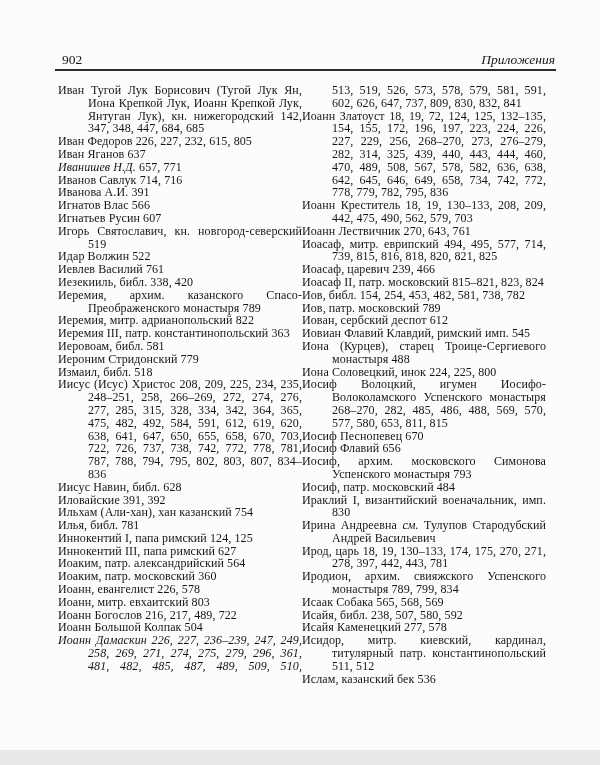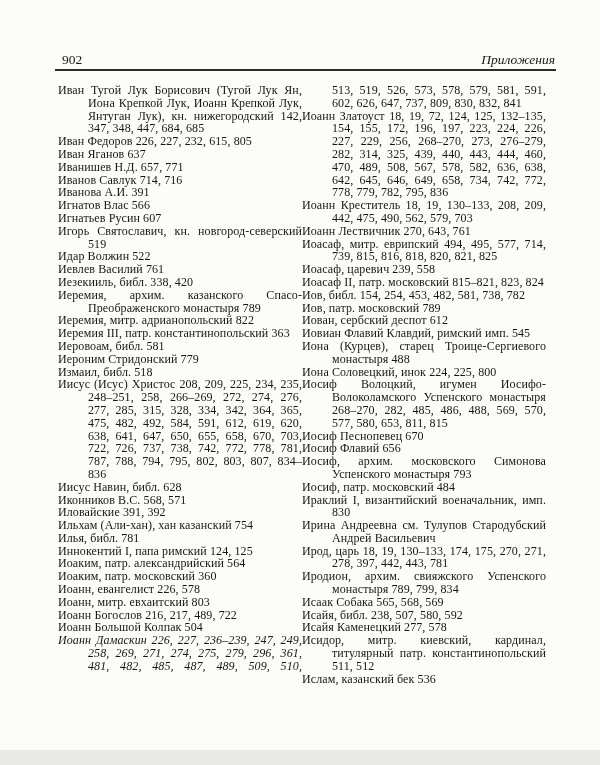--- a/index.html
+++ b/index.html
@@ -67,20 +67,21 @@
     text-indent: -30px;
   }
   .entry.cont {
     text-indent: 0;
   }
   .entry.split {
     text-align-last: justify;
     font-style: italic;
   }
   .it {
+    font-style: italic;
   }
 </style>
 </head>
 <body>
 
 <div class="page">
   <div class="running-head">
     <span class="page-number">902</span>
     <span class="head-title">Приложения</span>
   </div>
@@ -100,40 +101,40 @@
         <div class="entry"><span>Иевлев Василий 761</span></div>
         <div class="entry"><span>Иезекииль, библ. 338, 420</span></div>
         <div class="entry"><span>Иеремия, архим. казанского Спасо-Преображенского монастыря 789</span></div>
         <div class="entry"><span>Иеремия, митр. адрианопольский 822</span></div>
         <div class="entry"><span>Иеремия III, патр. константинопольский 363</span></div>
         <div class="entry"><span>Иеровоам, библ. 581</span></div>
         <div class="entry"><span>Иероним Стридонский 779</span></div>
         <div class="entry"><span>Измаил, библ. 518</span></div>
         <div class="entry"><span>Иисус (Исус) Христос 208, 209, 225, 234, 235, 248–251, 258, 266–269, 272, 274, 276, 277, 285, 315, 328, 334, 342, 364, 365, 475, 482, 492, 584, 591, 612, 619, 620, 638, 641, 647, 650, 655, 658, 670, 703, 722, 726, 737, 738, 742, 772, 778, 781, 787, 788, 794, 795, 802, 803, 807, 834–836</span></div>
         <div class="entry"><span>Иисус Навин, библ. 628</span></div>
-        <div class="entry"><span class="it">Иконников В.С.</span><span> 568, 571</span></div>
         <div class="entry"><span>Иловайские 391, 392</span></div>
         <div class="entry"><span>Ильхам (Али-хан), хан казанский 754</span></div>
         <div class="entry"><span>Илья, библ. 781</span></div>
         <div class="entry"><span>Иннокентий I, папа римский 124, 125</span></div>
+        <div class="entry"><span>Иннокентий III, папа римский 627</span></div>
         <div class="entry"><span>Иоаким, патр. александрийский 564</span></div>
         <div class="entry"><span>Иоаким, патр. московский 360</span></div>
         <div class="entry"><span>Иоанн, евангелист 226, 578</span></div>
         <div class="entry"><span>Иоанн, митр. евхаитский 803</span></div>
         <div class="entry"><span>Иоанн Богослов 216, 217, 489, 722</span></div>
         <div class="entry"><span>Иоанн Большой Колпак 504</span></div>
         <div class="entry split"><span>Иоанн Дамаскин 226, 227, 236–239, 247, 249, 258, 269, 271, 274, 275, 279, 296, 361, 481, 482, 485, 487, 489, 509, 510,</span></div>
       </div>
     <div class="col">
         <div class="entry cont"><span>513, 519, 526, 573, 578, 579, 581, 591, 602, 626, 647, 737, 809, 830, 832, 841</span></div>
         <div class="entry"><span>Иоанн Златоуст 18, 19, 72, 124, 125, 132–135, 154, 155, 172, 196, 197, 223, 224, 226, 227, 229, 256, 268–270, 273, 276–279, 282, 314, 325, 439, 440, 443, 444, 460, 470, 489, 508, 567, 578, 582, 636, 638, 642, 645, 646, 649, 658, 734, 742, 772, 778, 779, 782, 795, 836</span></div>
         <div class="entry"><span>Иоанн Креститель 18, 19, 130–133, 208, 209, 442, 475, 490, 562, 579, 703</span></div>
         <div class="entry"><span>Иоанн Лествичник 270, 643, 761</span></div>
         <div class="entry"><span>Иоасаф, митр. еврипский 494, 495, 577, 714, 739, 815, 816, 818, 820, 821, 825</span></div>
-        <div class="entry"><span>Иоасаф, царевич 239, 558</span></div>
+        <div class="entry"><span>Иоасаф, царевич 239, 466</span></div>
         <div class="entry"><span>Иоасаф II, патр. московский 815–821, 823, 824</span></div>
         <div class="entry"><span>Иов, библ. 154, 254, 453, 482, 581, 738, 782</span></div>
         <div class="entry"><span>Иов, патр. московский 789</span></div>
         <div class="entry"><span>Иован, сербский деспот 612</span></div>
         <div class="entry"><span>Иовиан Флавий Клавдий, римский имп. 545</span></div>
         <div class="entry"><span>Иона (Курцев), старец Троице-Сергиевого монастыря 488</span></div>
         <div class="entry"><span>Иона Соловецкий, инок 224, 225, 800</span></div>
         <div class="entry"><span>Иосиф Волоцкий, игумен Иосифо-Волоколамского Успенского монастыря 268–270, 282, 485, 486, 488, 569, 570, 577, 580, 653, 811, 815</span></div>
         <div class="entry"><span>Иосиф Песнопевец 670</span></div>
         <div class="entry"><span>Иосиф Флавий 656</span></div>

